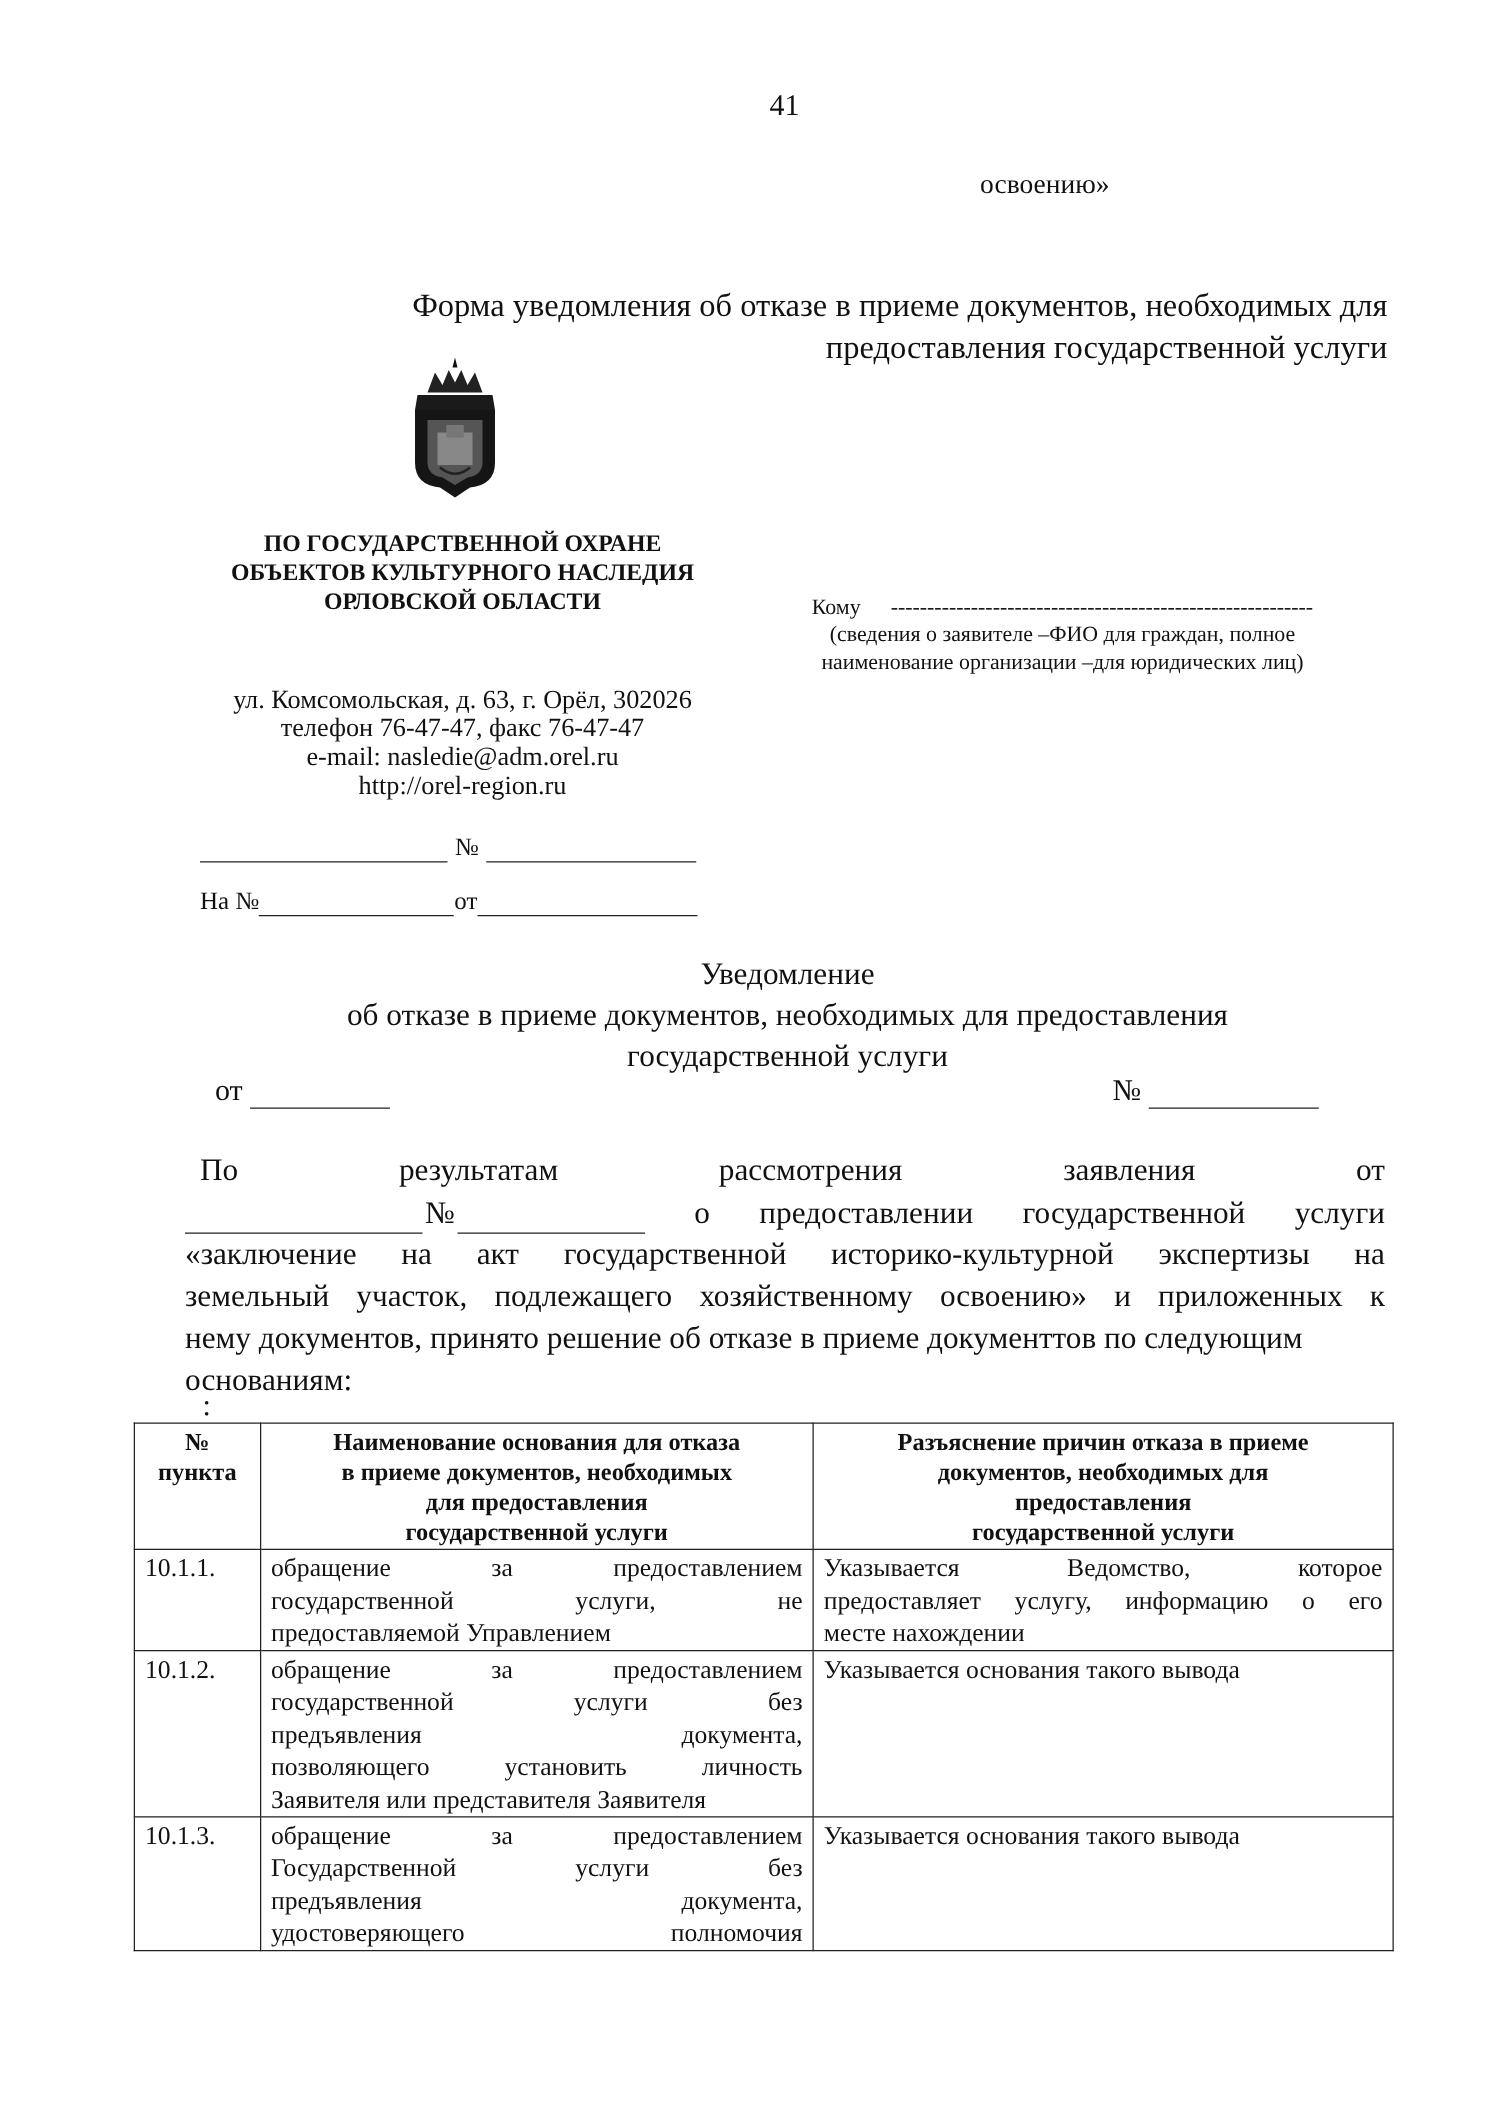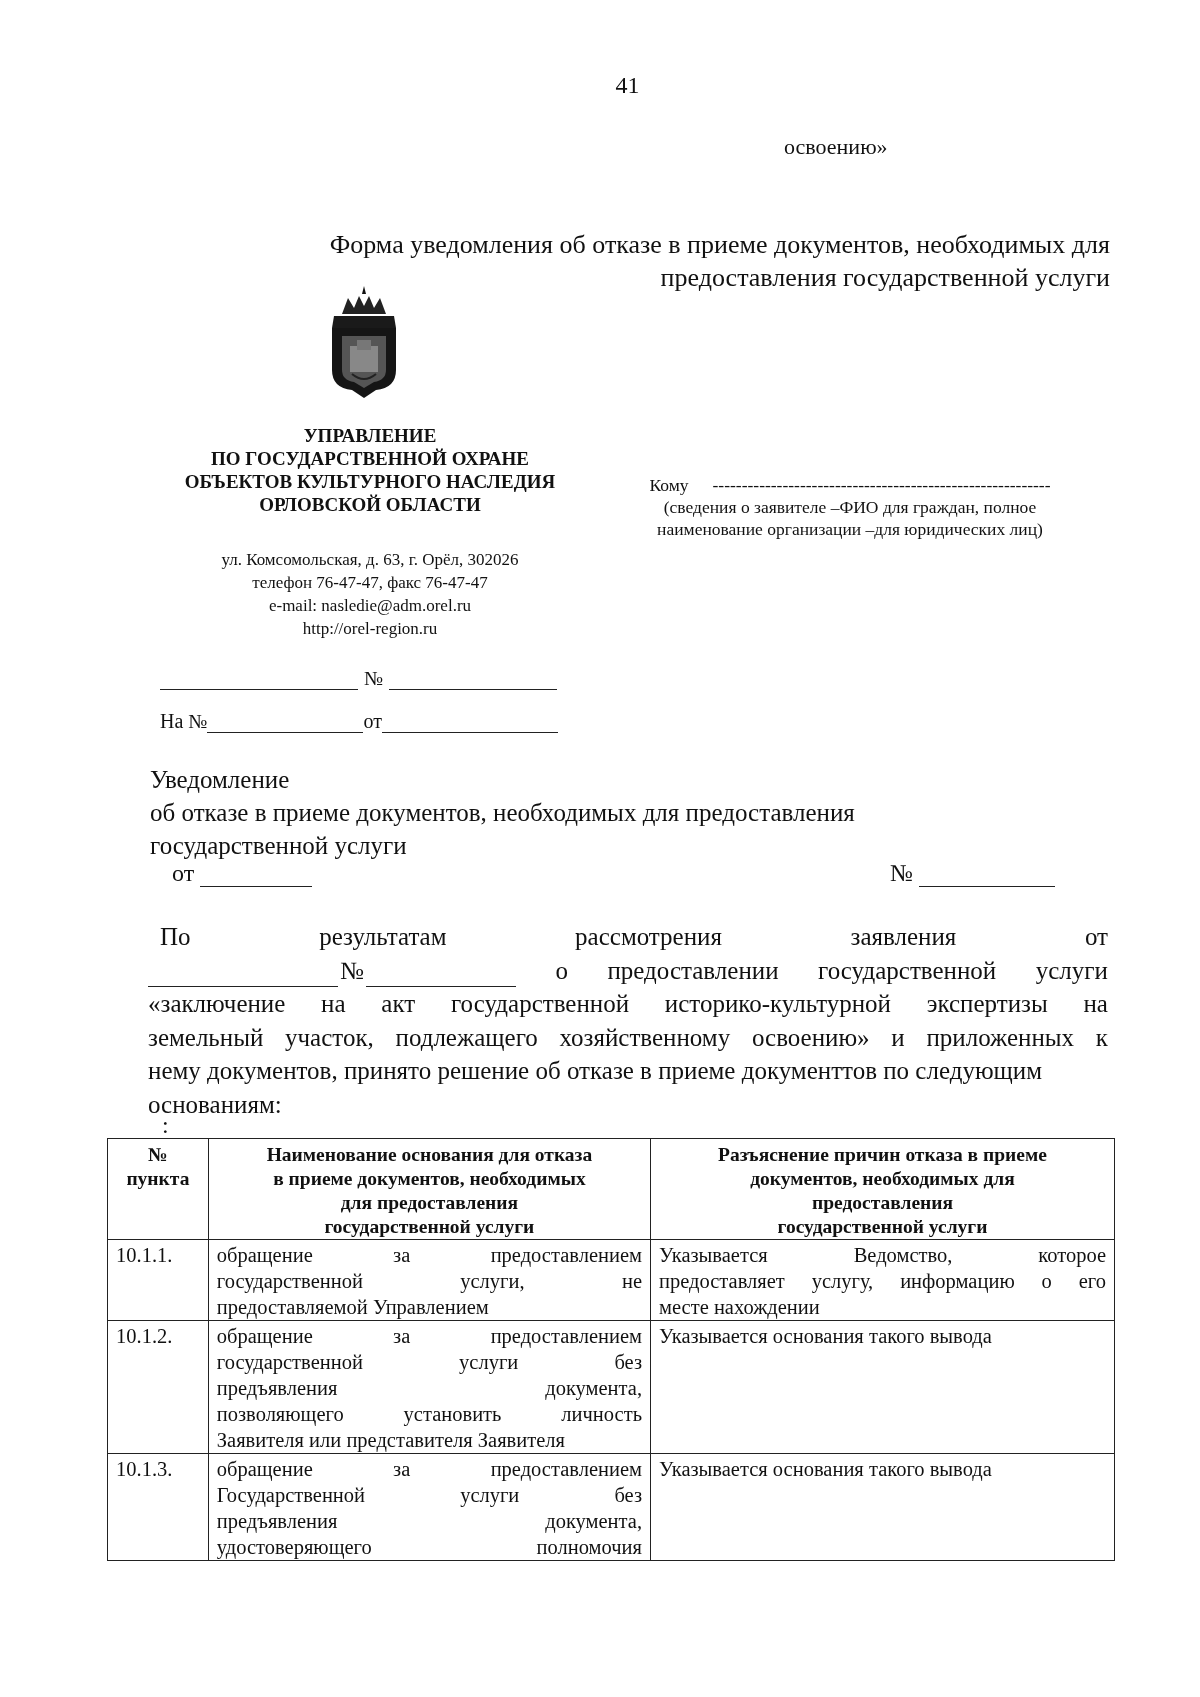--- a/index.html
+++ b/index.html
@@ -4,28 +4,28 @@
 <style>
   html, body { margin: 0; padding: 0; background: #ffffff; }
   body { width: 1200px; height: 1697px; position: relative; overflow: hidden;
          font-family: "Liberation Serif", "DejaVu Serif", serif; color: #111; }
   .abs { position: absolute; }
   .page-number { left: 0; width: 1255px; top: 72px; font-size: 24px; text-align: center; }
   .top-fragment { left: 784px; top: 134px; font-size: 22px; }
   .form-title { left: 150px; width: 960px; top: 228px; font-size: 26px; line-height: 33px; text-align: right; }
   .emblem { left: 324px; top: 284px; width: 80px; height: 120px; }
   .org-block { left: 150px; width: 440px; top: 424px; font-size: 19px; font-weight: bold; line-height: 23px; text-align: center; }
-  .addr-block { left: 150px; width: 440px; top: 548px; font-size: 17px; line-height: 23px; text-align: center; }
+  .addr-block { left: 150px; width: 440px; top: 548px; font-size: 21px; line-height: 23px; text-align: center; }
   .to-block { left: 615px; width: 470px; top: 474px; font-size: 17.5px; line-height: 22px; text-align: center; }
   .to-line { display: flex; gap: 24px; justify-content: center; }
   .dashes { letter-spacing: 0px; }
   .blank { display: inline-block; border-bottom: 1.5px solid #222; height: 18px; vertical-align: baseline; }
   .num-row { left: 160px; top: 667px; font-size: 20px; display: flex; align-items: flex-end; gap: 6px; }
   .onum-row { left: 160px; top: 710px; font-size: 20px; display: flex; align-items: flex-end; gap: 0; }
-  .notice-title { left: 150px; width: 960px; top: 763px; font-size: 25px; line-height: 33px; }
+  .notice-title { left: 150px; width: 960px; top: 763px; font-size: 25px; line-height: 33px; text-align: center; }
   .from-row { left: 172px; top: 860px; font-size: 24px; display: flex; align-items: flex-end; gap: 6px; }
   .no-row { left: 890px; top: 860px; font-size: 24px; display: flex; align-items: flex-end; gap: 6px; }
   .body-text { left: 148px; width: 960px; top: 920px; font-size: 25px; line-height: 33.5px; text-align: justify; }
   .p-line { display: flex; justify-content: space-between; white-space: nowrap; }
   .p-line.last { justify-content: flex-start; }
   .p-first { padding-left: 12px; }
   .colon { left: 162px; top: 1112px; font-size: 24px; }
   table.reasons { position: absolute; left: 107px; top: 1138px; width: 1008px; border-collapse: collapse; }
   table.reasons td, table.reasons th { border: 1.6px solid #222; vertical-align: top; padding: 2px 8px 0 8px; }
   table.reasons th { font-weight: bold; font-size: 19.5px; line-height: 24px; text-align: center; padding-top: 4px; }
@@ -52,21 +52,20 @@
     <path d="M10 32 L70 32 L72 44 L8 44 Z" fill="#1a1a1a"></path>
     <path d="M8 44 L72 44 L72 86 Q72 104 52 106 L40 114 L28 106 Q8 104 8 86 Z" fill="#151515"></path>
     <path d="M18 52 L62 52 L62 86 Q62 96 50 98 L40 104 L30 98 Q18 96 18 86 Z" fill="#555"></path>
     <rect x="26" y="62" width="28" height="26" fill="#888"></rect>
     <rect x="33" y="56" width="14" height="10" fill="#777"></rect>
     <path d="M28 90 Q40 100 52 90" stroke="#222" stroke-width="2" fill="none"></path>
   </svg>
 </div>
 
 <div class="abs org-block">
-  <div>УПРАВЛЕНИЕ</div>
   <div>ПО ГОСУДАРСТВЕННОЙ ОХРАНЕ</div>
   <div>ОБЪЕКТОВ КУЛЬТУРНОГО НАСЛЕДИЯ</div>
   <div>ОРЛОВСКОЙ ОБЛАСТИ</div>
 </div>
 
 <div class="abs addr-block">
   <div>ул. Комсомольская, д. 63, г. Орёл, 302026</div>
   <div>телефон 76-47-47, факс 76-47-47</div>
   <div>e-mail: nasledie@adm.orel.ru</div>
   <div>http://orel-region.ru</div>

